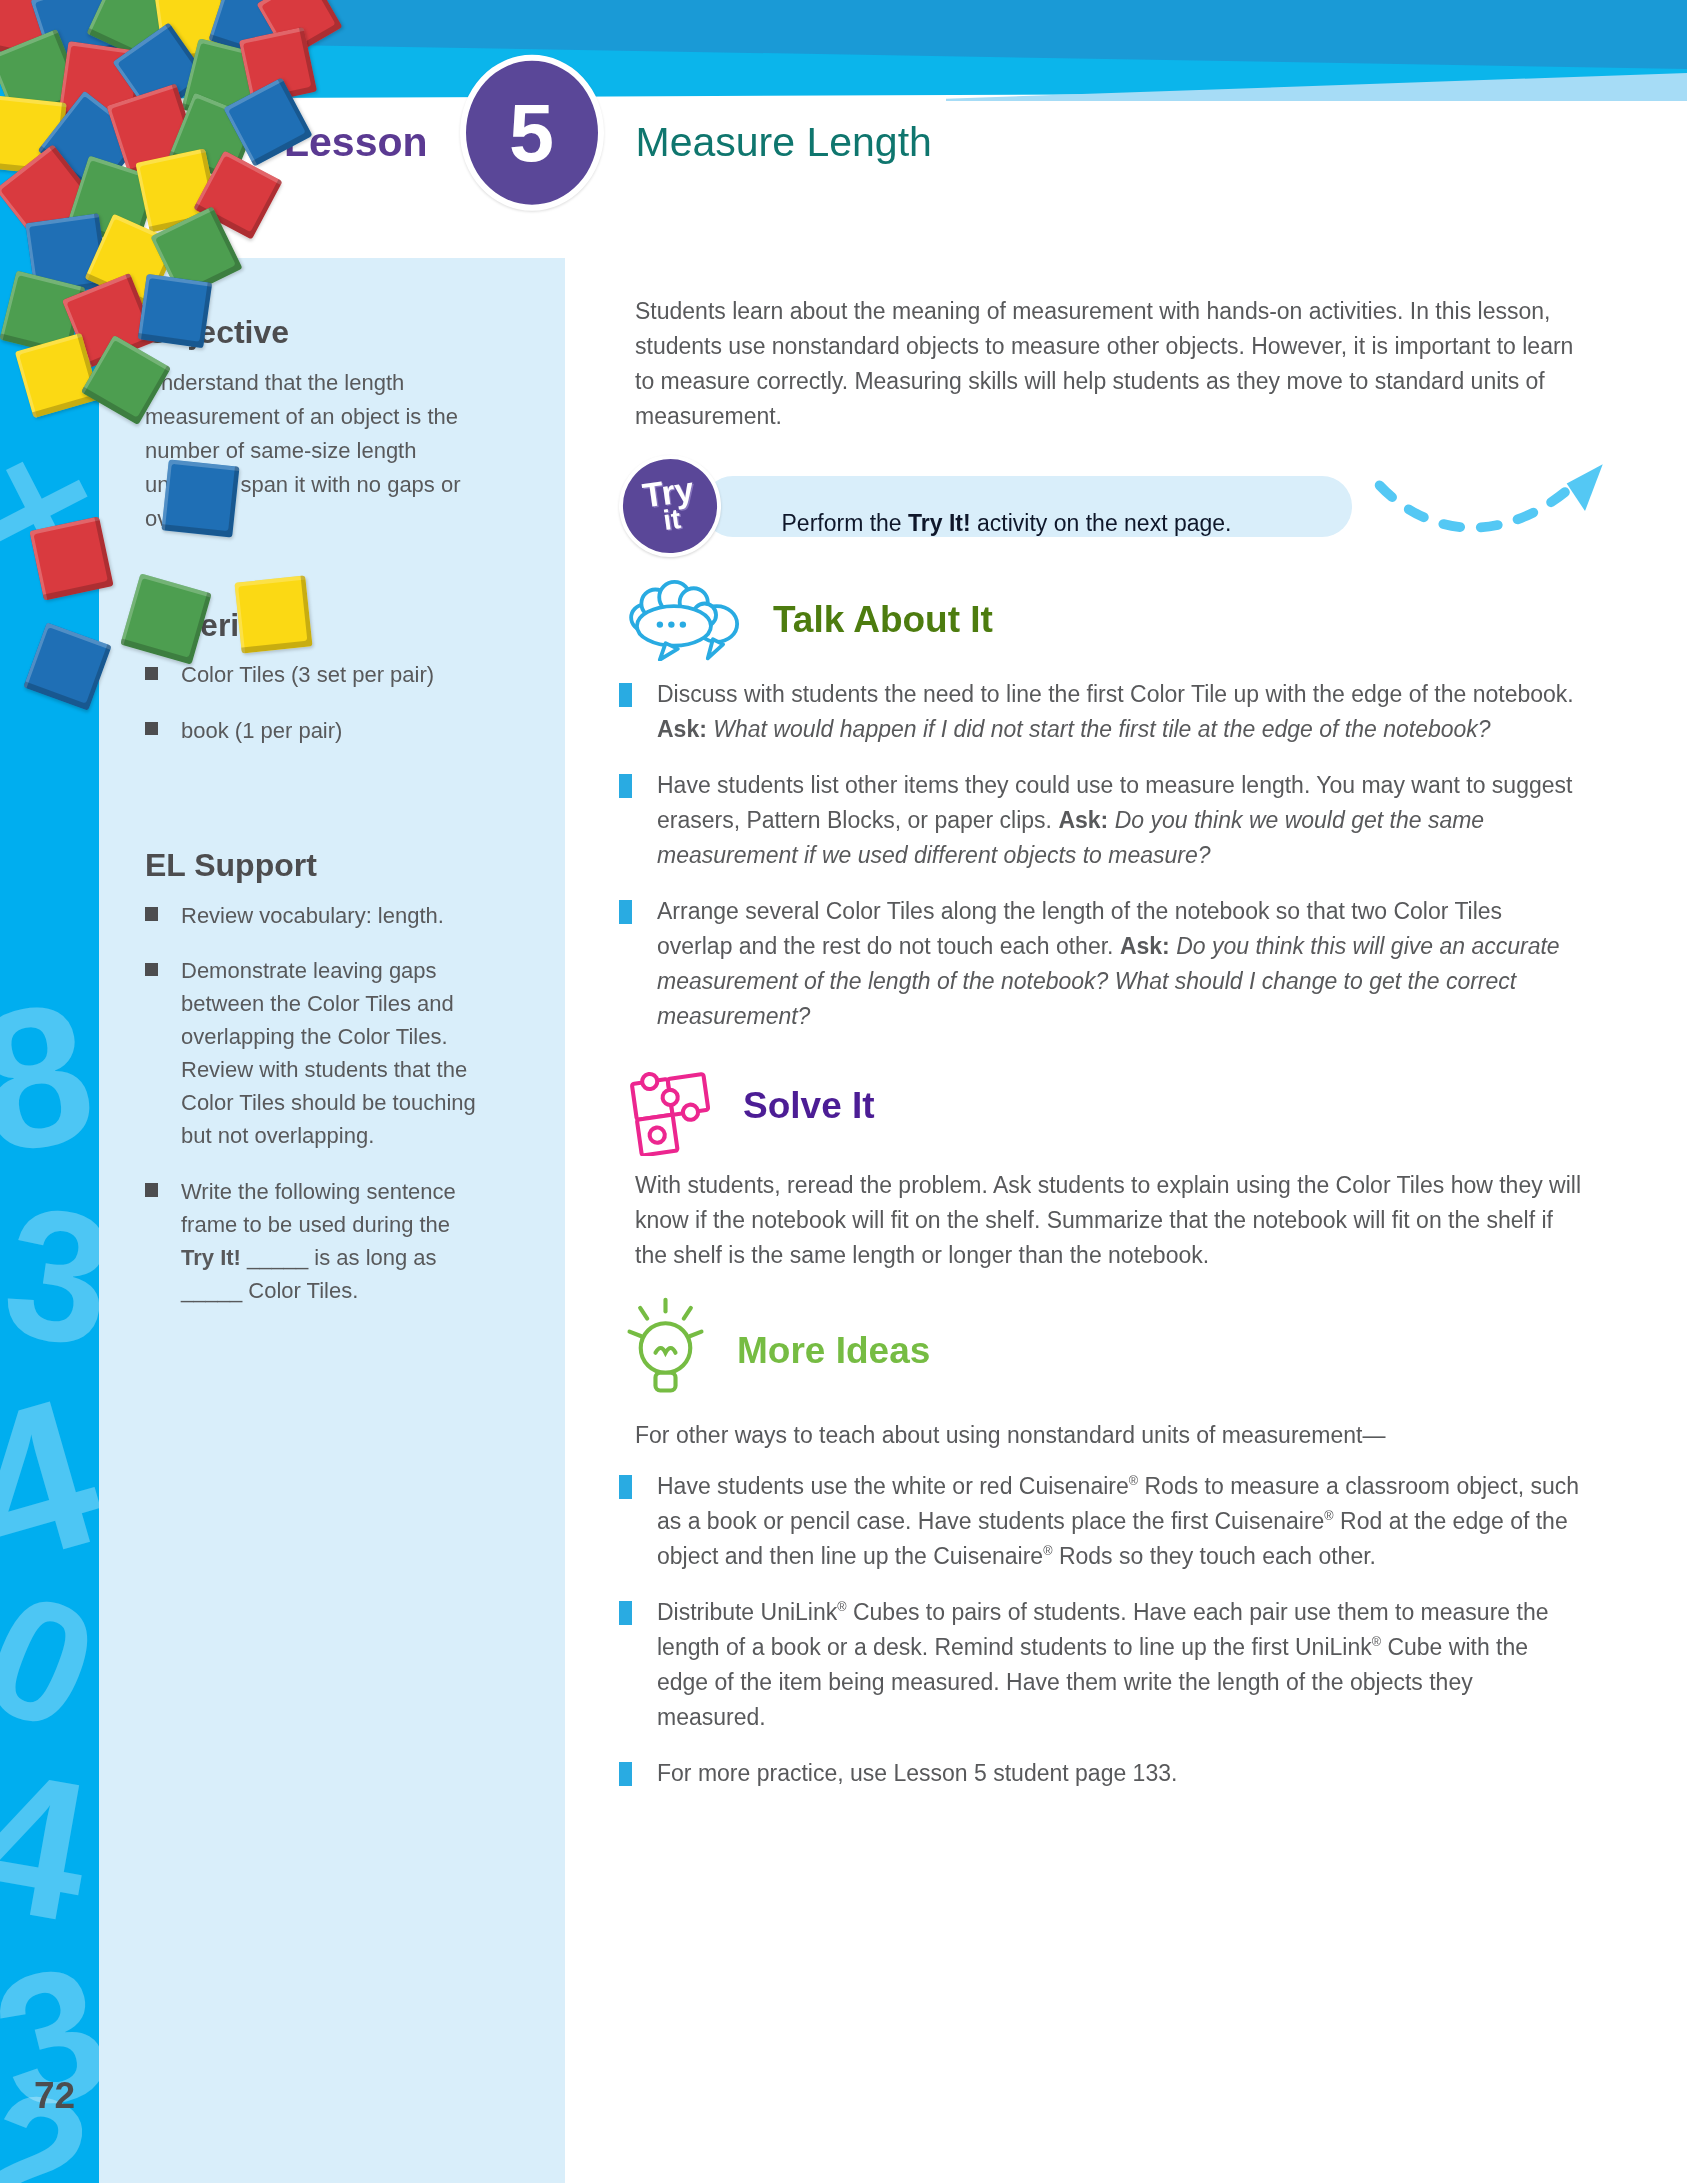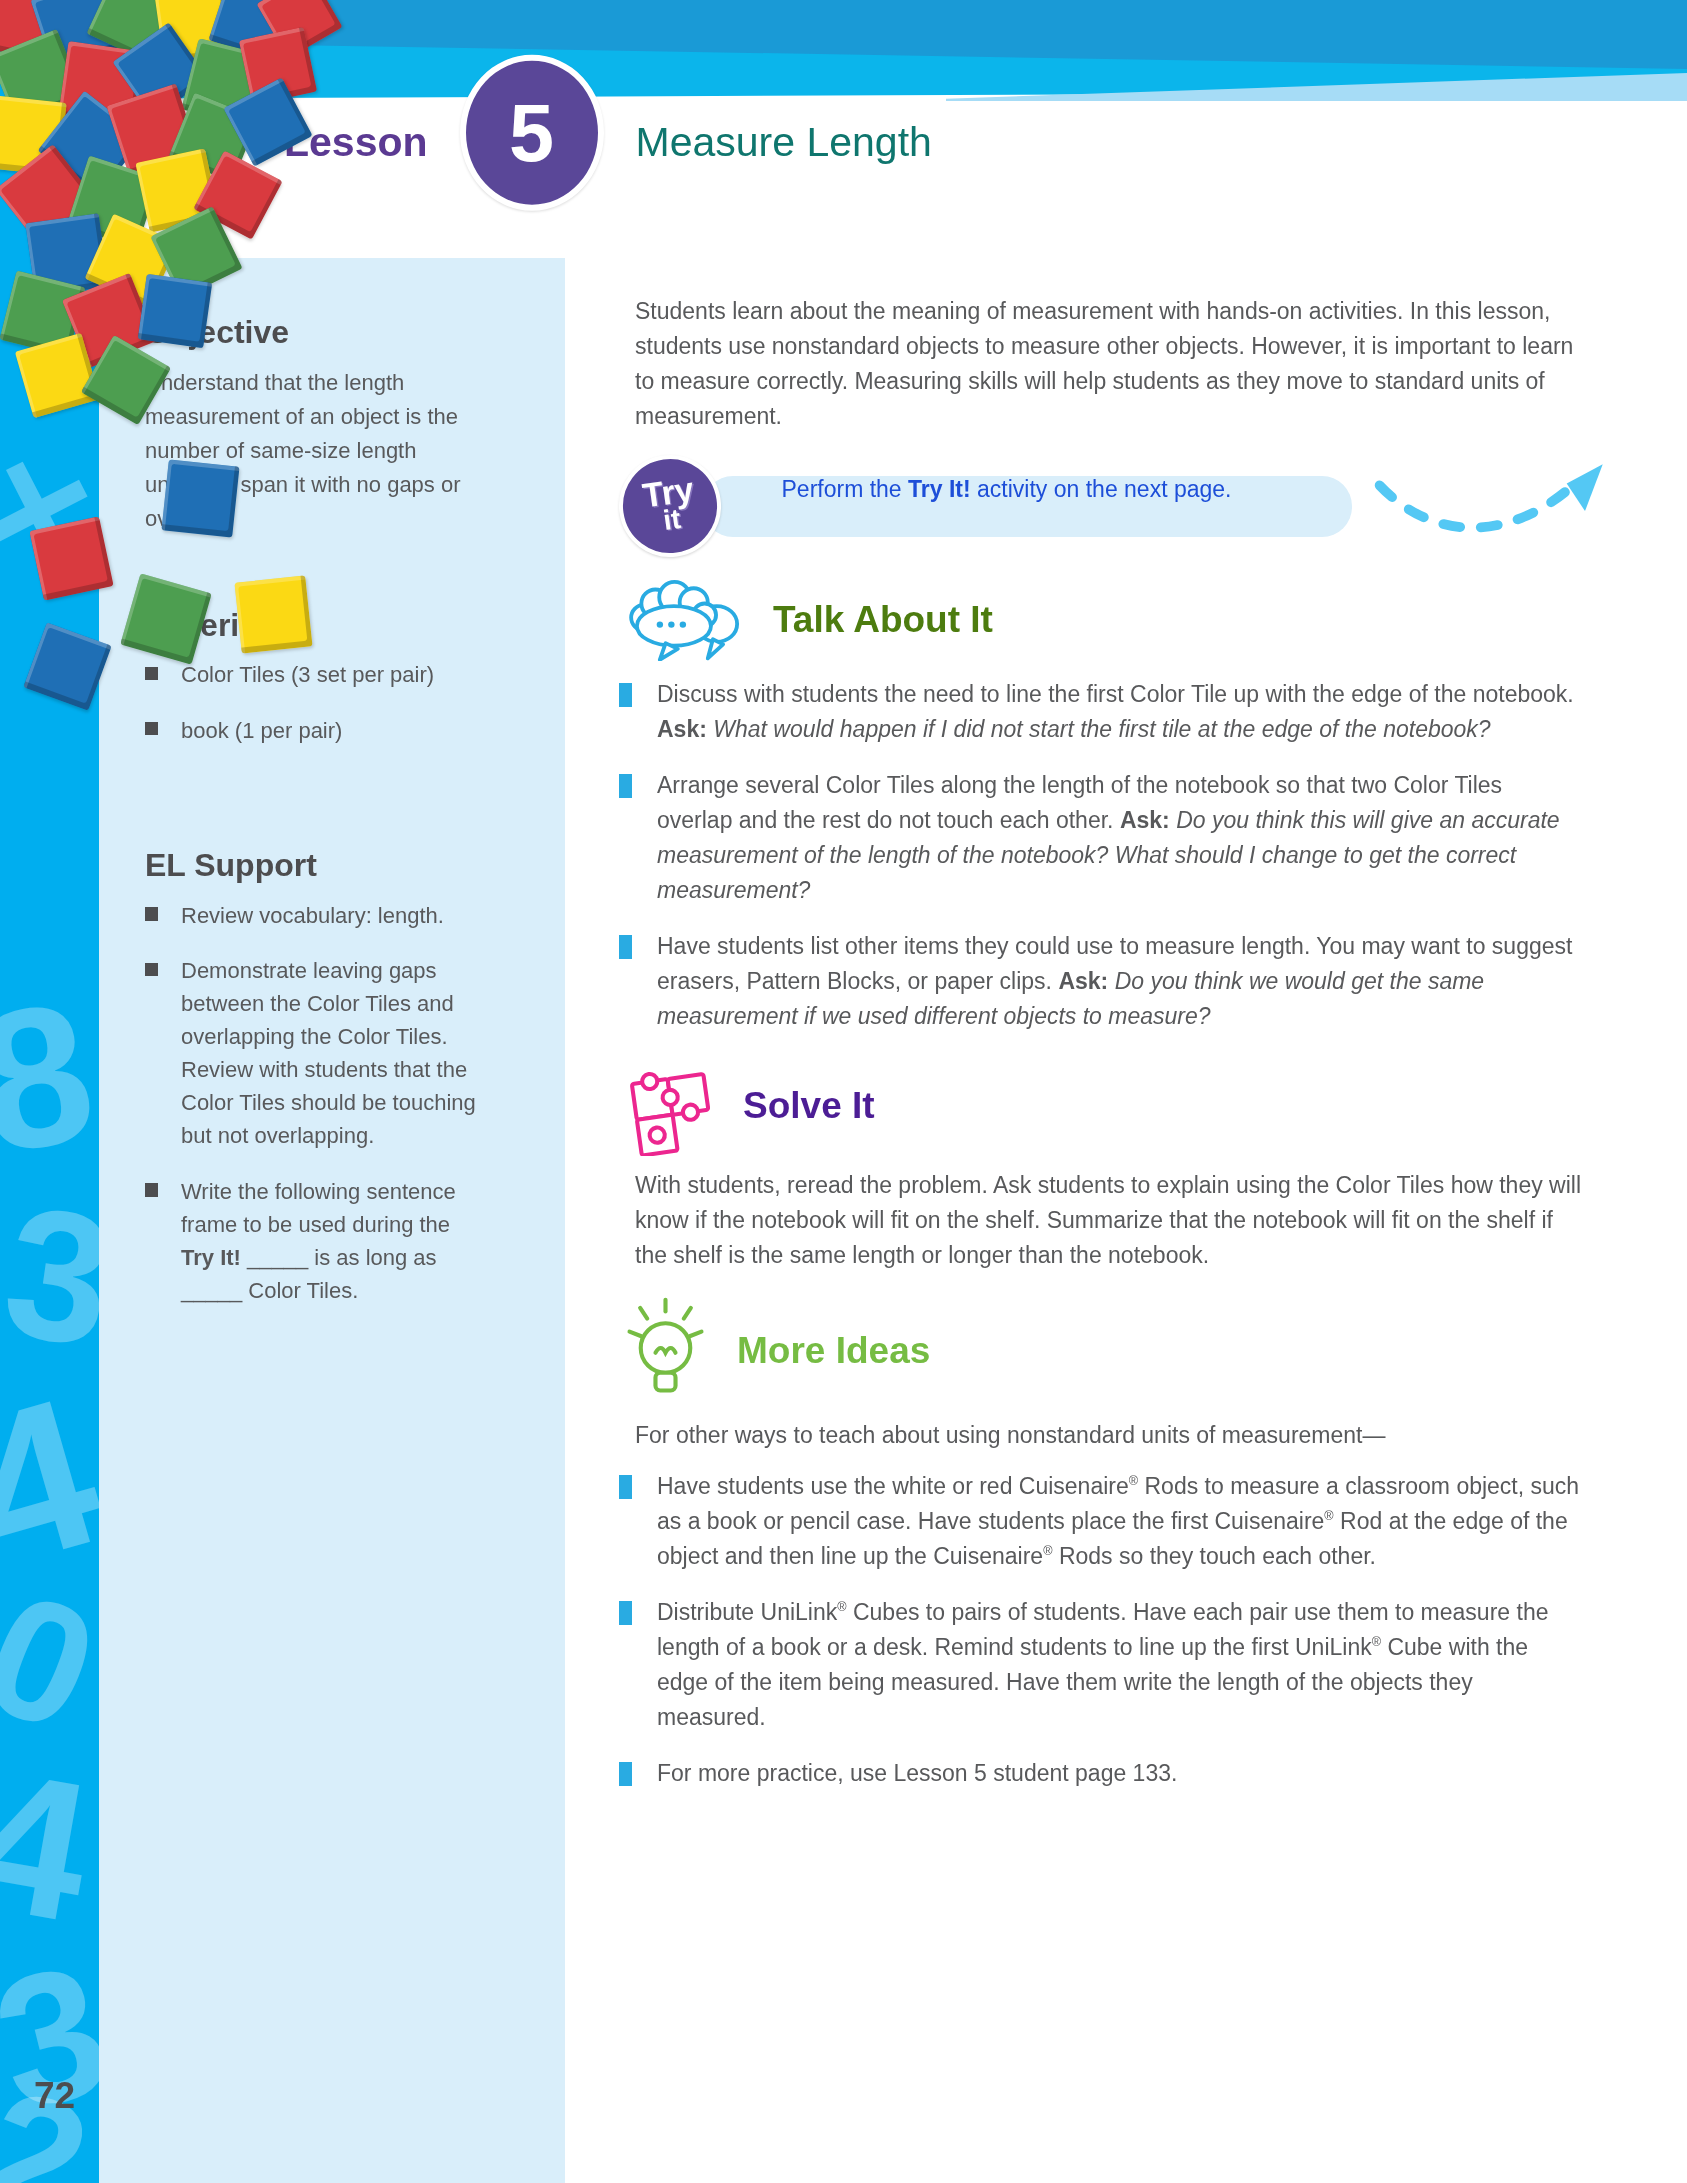--- a/index.html
+++ b/index.html
@@ -54,22 +54,22 @@
   .body-p{font-size:23px;line-height:35px;margin:16px;width:953px;}
 
   .tryit-row{display:flex;align-items:center;margin-top:22.5px;height:99px;}
   .tryit-badge{flex:none;width:94px;height:94px;background:#5A4798;border:4px solid #fff;
                border-radius:50%;display:flex;flex-direction:column;align-items:center;
                justify-content:center;transform:rotate(-8deg);z-index:2;
                box-shadow:0 1.3px 2.6px rgba(0,0,0,.15);}
   .tryit-badge .l1{color:#fff;font-size:34px;font-weight:bold;line-height:29px;text-shadow:1.3px 1.3px 0 #8674BC;}
   .tryit-badge .l2{color:#fff;font-size:28px;font-weight:bold;line-height:26.5px;text-shadow:1.3px 1.3px 0 #8674BC;}
   .tryit-pill{margin-left:-18.5px;width:675px;height:61px;background:#D9EEFA;border-radius:30px;
-              display:flex;align-items:flex-start;padding-left:79px;box-sizing:border-box;
-              font-size:23px;color:#1d4ed8;}
+              display:flex;align-items:flex-end;padding-left:79px;box-sizing:border-box;
+              font-size:23px;color:#0f172a;}
   .tryit-arrow{margin-left:18.5px;transform:translateY(-4px);}
 
   .sec-head{display:flex;align-items:center;margin-top:22.5px;}
   .sec-head .ico{flex:none;}
   .sec-title{font-size:37px;font-weight:bold;margin:0 0 0 25px;}
   .c-blue{color:#4d7c0f;} .c-magenta{color:#4c1d95;} .c-green{color:#76BC43;}
 
   ul.main-list{list-style:none;margin:16px 0 0 0;padding:0;width:966px;}
   ul.main-list li{position:relative;padding-left:38px;font-size:23px;line-height:35px;
                   margin-bottom:21px;width:926px;}
@@ -202,22 +202,22 @@
           <g fill="#29ABE2">
             <circle cx="63" cy="73" r="5"></circle>
               <circle cx="81" cy="73" r="5"></circle>
               <circle cx="99" cy="73" r="5"></circle>
           </g>
         </svg>
         <h3 class="sec-title c-blue">Talk About It</h3>
       </div>
       <ul class="main-list">
         <li><span class="bullet"></span><span><span>Discuss with students the need to line the first Color Tile up with the edge of the notebook. </span><b>Ask:</b><span> </span><i>What would happen if I did not start the first tile at the edge of the notebook?</i></span></li>
+        <li><span class="bullet"></span><span><span>Have students list other items they could use to measure length. You may want to suggest erasers, Pattern Blocks, or paper clips. </span><b>Ask:</b><span> </span><i>Do you think we would get the same measurement if we used different objects to measure?</i></span></li>
         <li><span class="bullet"></span><span><span>Arrange several Color Tiles along the length of the notebook so that two Color Tiles overlap and the rest do not touch each other. </span><b>Ask:</b><span> </span><i>Do you think this will give an accurate measurement of the length of the notebook? What should I change to get the correct measurement?</i></span></li>
-        <li><span class="bullet"></span><span><span>Have students list other items they could use to measure length. You may want to suggest erasers, Pattern Blocks, or paper clips. </span><b>Ask:</b><span> </span><i>Do you think we would get the same measurement if we used different objects to measure?</i></span></li>
       </ul>
     </section>
 
     <section>
       <div class="sec-head">
         <svg class="ico" width="99" height="99" viewBox="0 0 170 170">
           <g transform="rotate(-8 85 85)" fill="#ffffff" stroke="#EC268F" stroke-width="7" stroke-linejoin="round">
             <rect x="28" y="38" width="62" height="62" rx="4"></rect>
             <rect x="90" y="38" width="62" height="62" rx="4"></rect>
             <rect x="28" y="100" width="62" height="62" rx="4"></rect>

